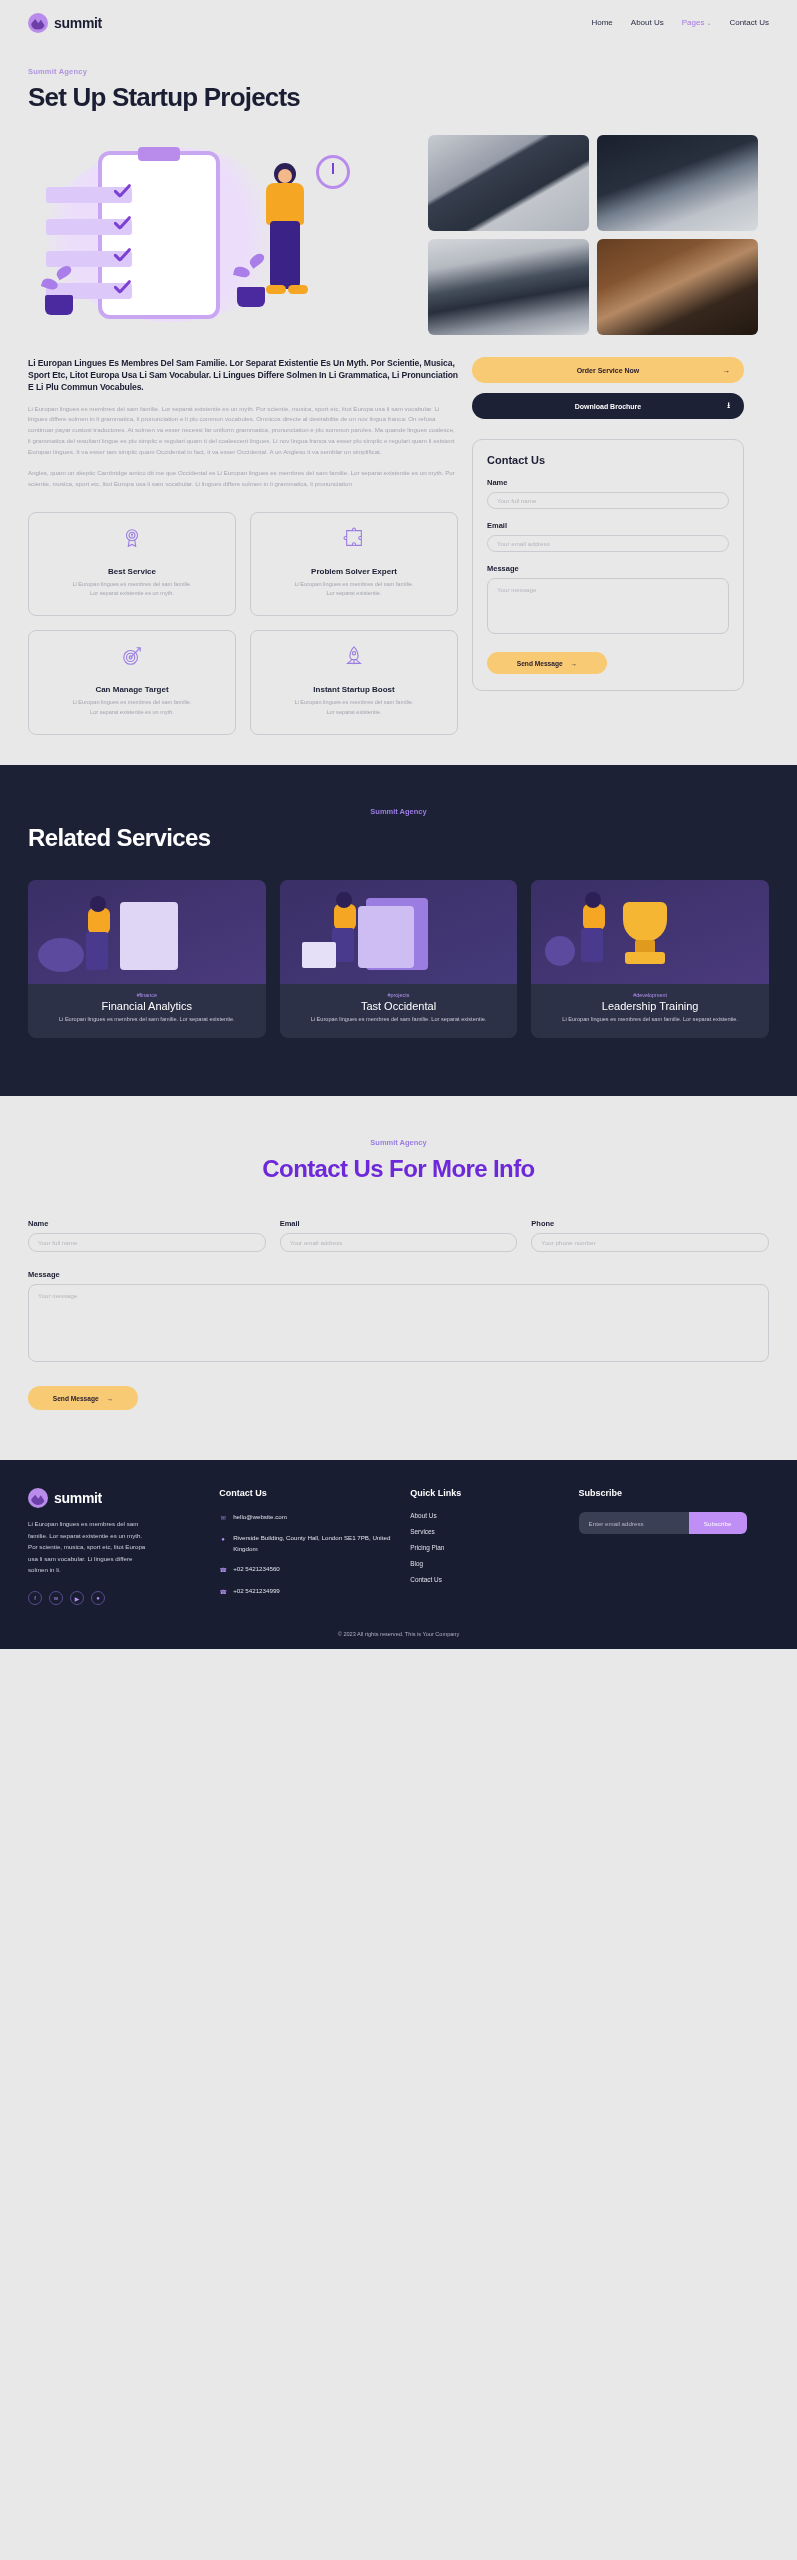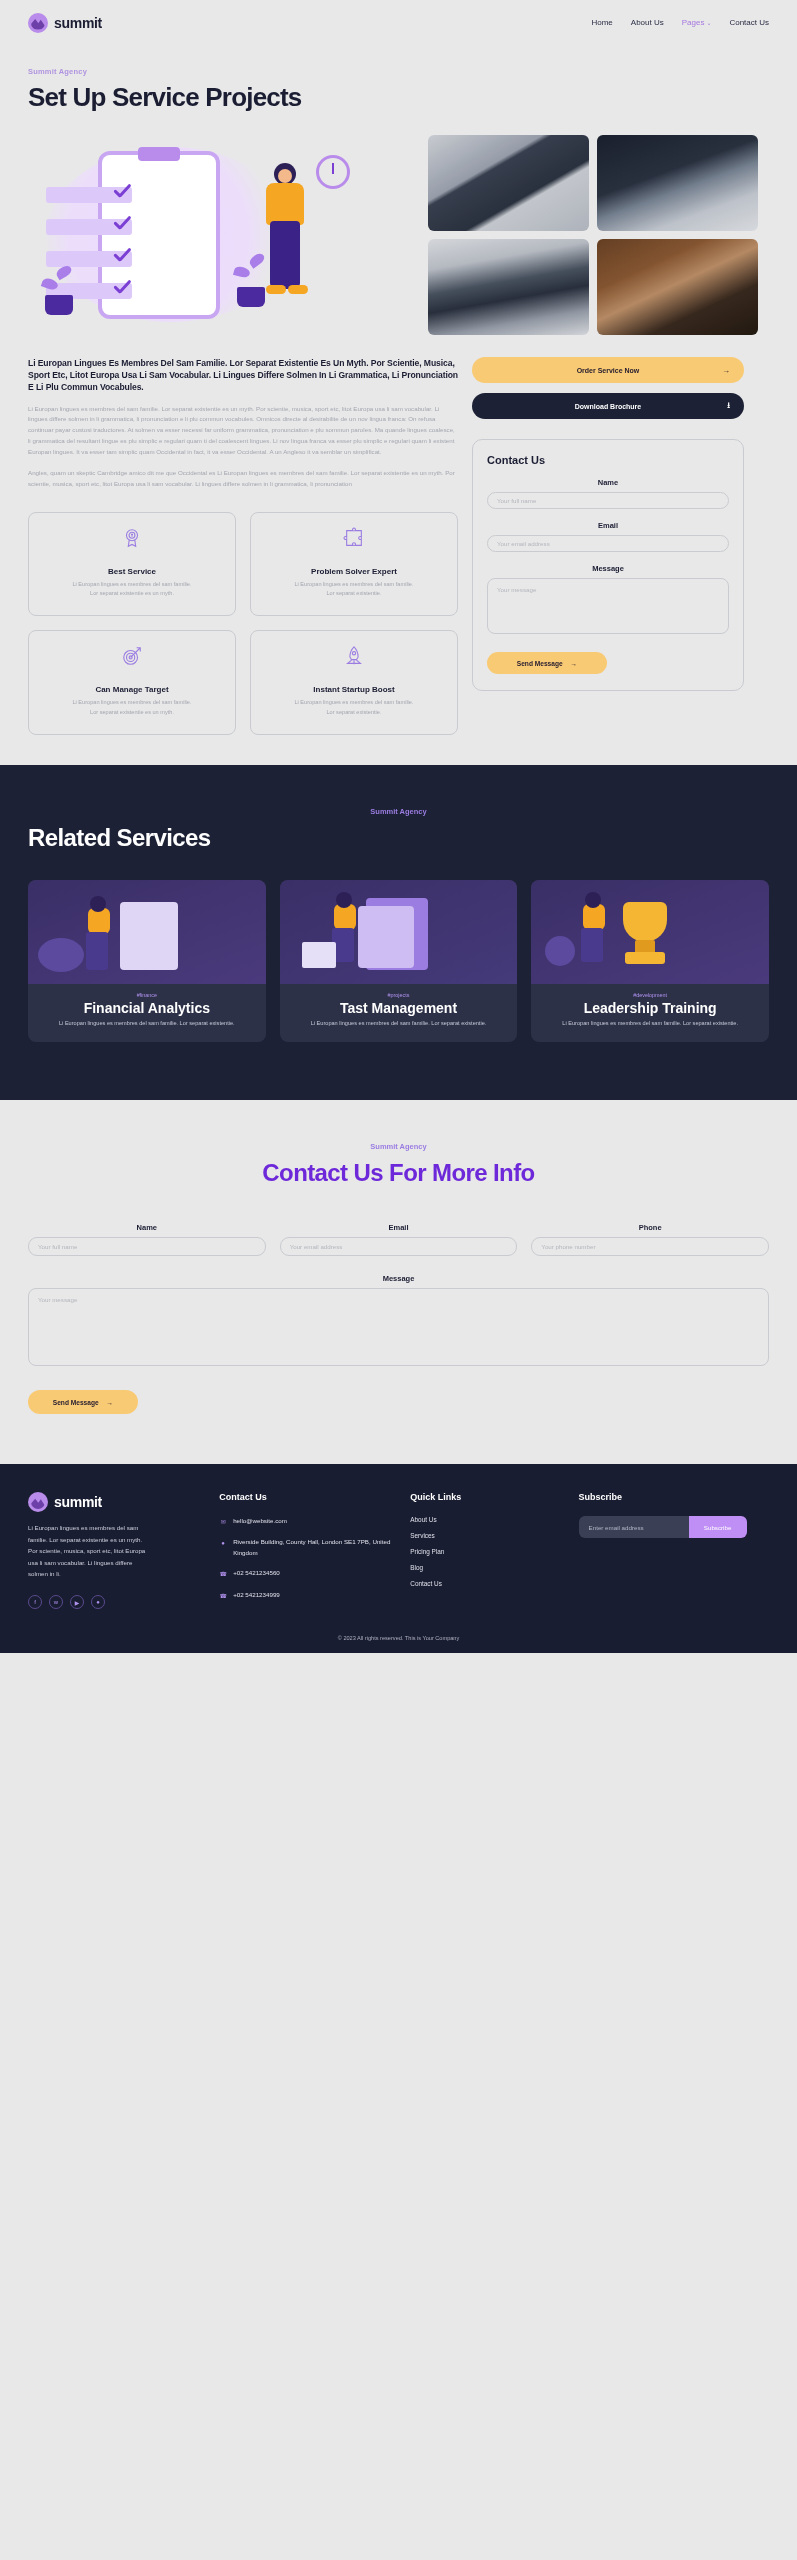--- a/index.html
+++ b/index.html
@@ -106,21 +106,21 @@
     cursor: pointer; border: none; width: 100%;
   }
   .btn .ic { position: absolute; right: 14px; font-size: 8px; }
   .btn-primary { background: #f9ca74; color: #2a2030; }
   .btn-dark { background: #1c2135; color: #fff; margin-top: 10px; }
 
   .form-card {
     margin-top: 20px; border: 1px solid #c9cbd0; border-radius: 10px; padding: 14px 14px 16px;
   }
   .form-title { font-size: 11px; font-weight: 700; color:#1b1d33; }
-  .lbl { font-size: 7.5px; font-weight: 700; margin-top: 12px; color:#1b1d33; display:block;text-align:center;}
+  .lbl { font-size: 7.5px; font-weight: 700; margin-top: 12px; color:#1b1d33; display:block;}
   .inp {
     width: 100%; height: 17px; border: 1px solid #c9cbd0; border-radius: 9px;
     background: transparent; margin-top: 5px; padding: 0 9px;
     font-size: 6.2px; color:#1b1d33; font-family:inherit;
   }
   .inp::placeholder { color:#b4b6bd; }
   .ta { height: 56px; border-radius: 8px; padding: 6px 9px; resize:none; line-height:1.5;}
   .btn-send { width: 120px; height: 22px; border-radius: 12px; background:#f9ca74; color:#2a2030;
     font-size:6.6px; font-weight:700; margin-top:14px; display:flex; align-items:center; justify-content:center; gap:8px; border:none; cursor:pointer;}
 
@@ -129,21 +129,21 @@
   .eyebrow-c { text-align:center; font-size:7.5px; color:#9b7de2; font-weight:600;}
   .h2 { text-align:left; font-size: 24px; font-weight: 700; color:#fff; margin-top:8px; letter-spacing:-.6px;}
   .svcs { display: grid; grid-template-columns: repeat(3,1fr); gap: 14px; margin-top: 28px; }
   .svc { background:#2c3148; border-radius: 8px; padding-bottom: 14px; overflow:hidden; text-align:center;}
   .svc-art { height: 104px; position: relative; overflow:hidden; }
   .a1{background:linear-gradient(160deg,#3a2f66 0%,#4a3a7d 100%);}
   .a2{background:linear-gradient(160deg,#3a2f66 0%,#453a7a 100%);}
   .a3{background:linear-gradient(160deg,#3a2f66 0%,#4a3a7d 100%);}
   .blob{position:absolute;border-radius:50%;}
   .svc-tag{ font-size:5.4px; color:#b292ef; margin-top:8px;}
-  .svc-title{ font-size:14px; font-weight:700; color:#fff; margin-top:2px;}
+  .svc-title{ font-size:11px; font-weight:400; color:#fff; margin-top:2px;}
   .svc-text{ font-size:5.6px; color:#c6c9d6; line-height:1.7; margin-top:3px; padding:0 12px;}
 
   
   .contact { padding: 42px 28px 50px; background:#e8e8e8;}
   .h2d { text-align:center; font-size: 24px; font-weight: 700; color:#6d28d9; margin-top:8px; letter-spacing:-.6px;}
   .grid3 { display: grid; grid-template-columns: repeat(3,1fr); gap: 14px; margin-top: 36px; }
   .fgroup .lbl { margin-top: 0; }
   .fgroup .inp { height: 19px; }
   .msg-wrap { margin-top: 18px; }
   .msg-wrap .ta { height: 78px; }
@@ -184,21 +184,21 @@
     <div class="nav-links">
       <a class="nav-link" href="#">Home</a>
       <a class="nav-link" href="#">About Us</a>
       <a class="nav-link active" href="#"><span>Pages</span><span class="chev">⌄</span></a>
       <a class="nav-link" href="#">Contact Us</a>
     </div>
   </div>
 
   <div class="hero">
     <div class="eyebrow">Summit Agency</div>
-    <div class="h1">Set Up Service Projects</div>
+    <div class="h1">Set Up Startup Projects</div>
 
     <div class="hero-media">
       <div class="illus">
         <div class="illus-bg"></div>
         <div class="clip"></div>
         <div class="clip-top"></div>
         <div class="row" style="top:52px;"></div>
         <div class="row" style="top:84px;"></div>
         <div class="row" style="top:116px;"></div>
         <div class="row" style="top:148px;"></div>
@@ -332,21 +332,21 @@
       <div class="svc">
         <div class="svc-art a2">
           <div class="blob" style="left:86px;top:18px;width:62px;height:72px;background:#9b7de2;border-radius:4px;"></div>
           <div class="blob" style="left:78px;top:26px;width:56px;height:62px;background:#cdbdf3;border-radius:4px;"></div>
           <div class="blob" style="left:54px;top:24px;width:22px;height:26px;background:#f5a623;border-radius:6px;"></div>
           <div class="blob" style="left:56px;top:12px;width:16px;height:16px;background:#2d2057;"></div>
           <div class="blob" style="left:52px;top:48px;width:22px;height:34px;background:#4a3a8d;border-radius:3px;"></div>
           <div class="blob" style="left:22px;top:62px;width:34px;height:26px;background:#e5e0f7;border-radius:2px;"></div>
         </div>
         <div class="svc-tag">#projects</div>
-        <div class="svc-title">Tast Management</div>
+        <div class="svc-title">Tast Occidental</div>
         <div class="svc-text">Li Europan lingues es membres del sam familie. Lor separat existentie.</div>
       </div>
       <div class="svc">
         <div class="svc-art a3">
           <div class="blob" style="left:92px;top:22px;width:44px;height:40px;background:#f5b733;border-radius:6px 6px 22px 22px;"></div>
           <div class="blob" style="left:104px;top:60px;width:20px;height:14px;background:#e09b1f;border-radius:2px;"></div>
           <div class="blob" style="left:94px;top:72px;width:40px;height:12px;background:#f5b733;border-radius:3px;"></div>
           <div class="blob" style="left:52px;top:24px;width:22px;height:26px;background:#f5a623;border-radius:6px;"></div>
           <div class="blob" style="left:54px;top:12px;width:16px;height:16px;background:#2d2057;"></div>
           <div class="blob" style="left:50px;top:48px;width:22px;height:34px;background:#4a3a8d;border-radius:3px;"></div>

